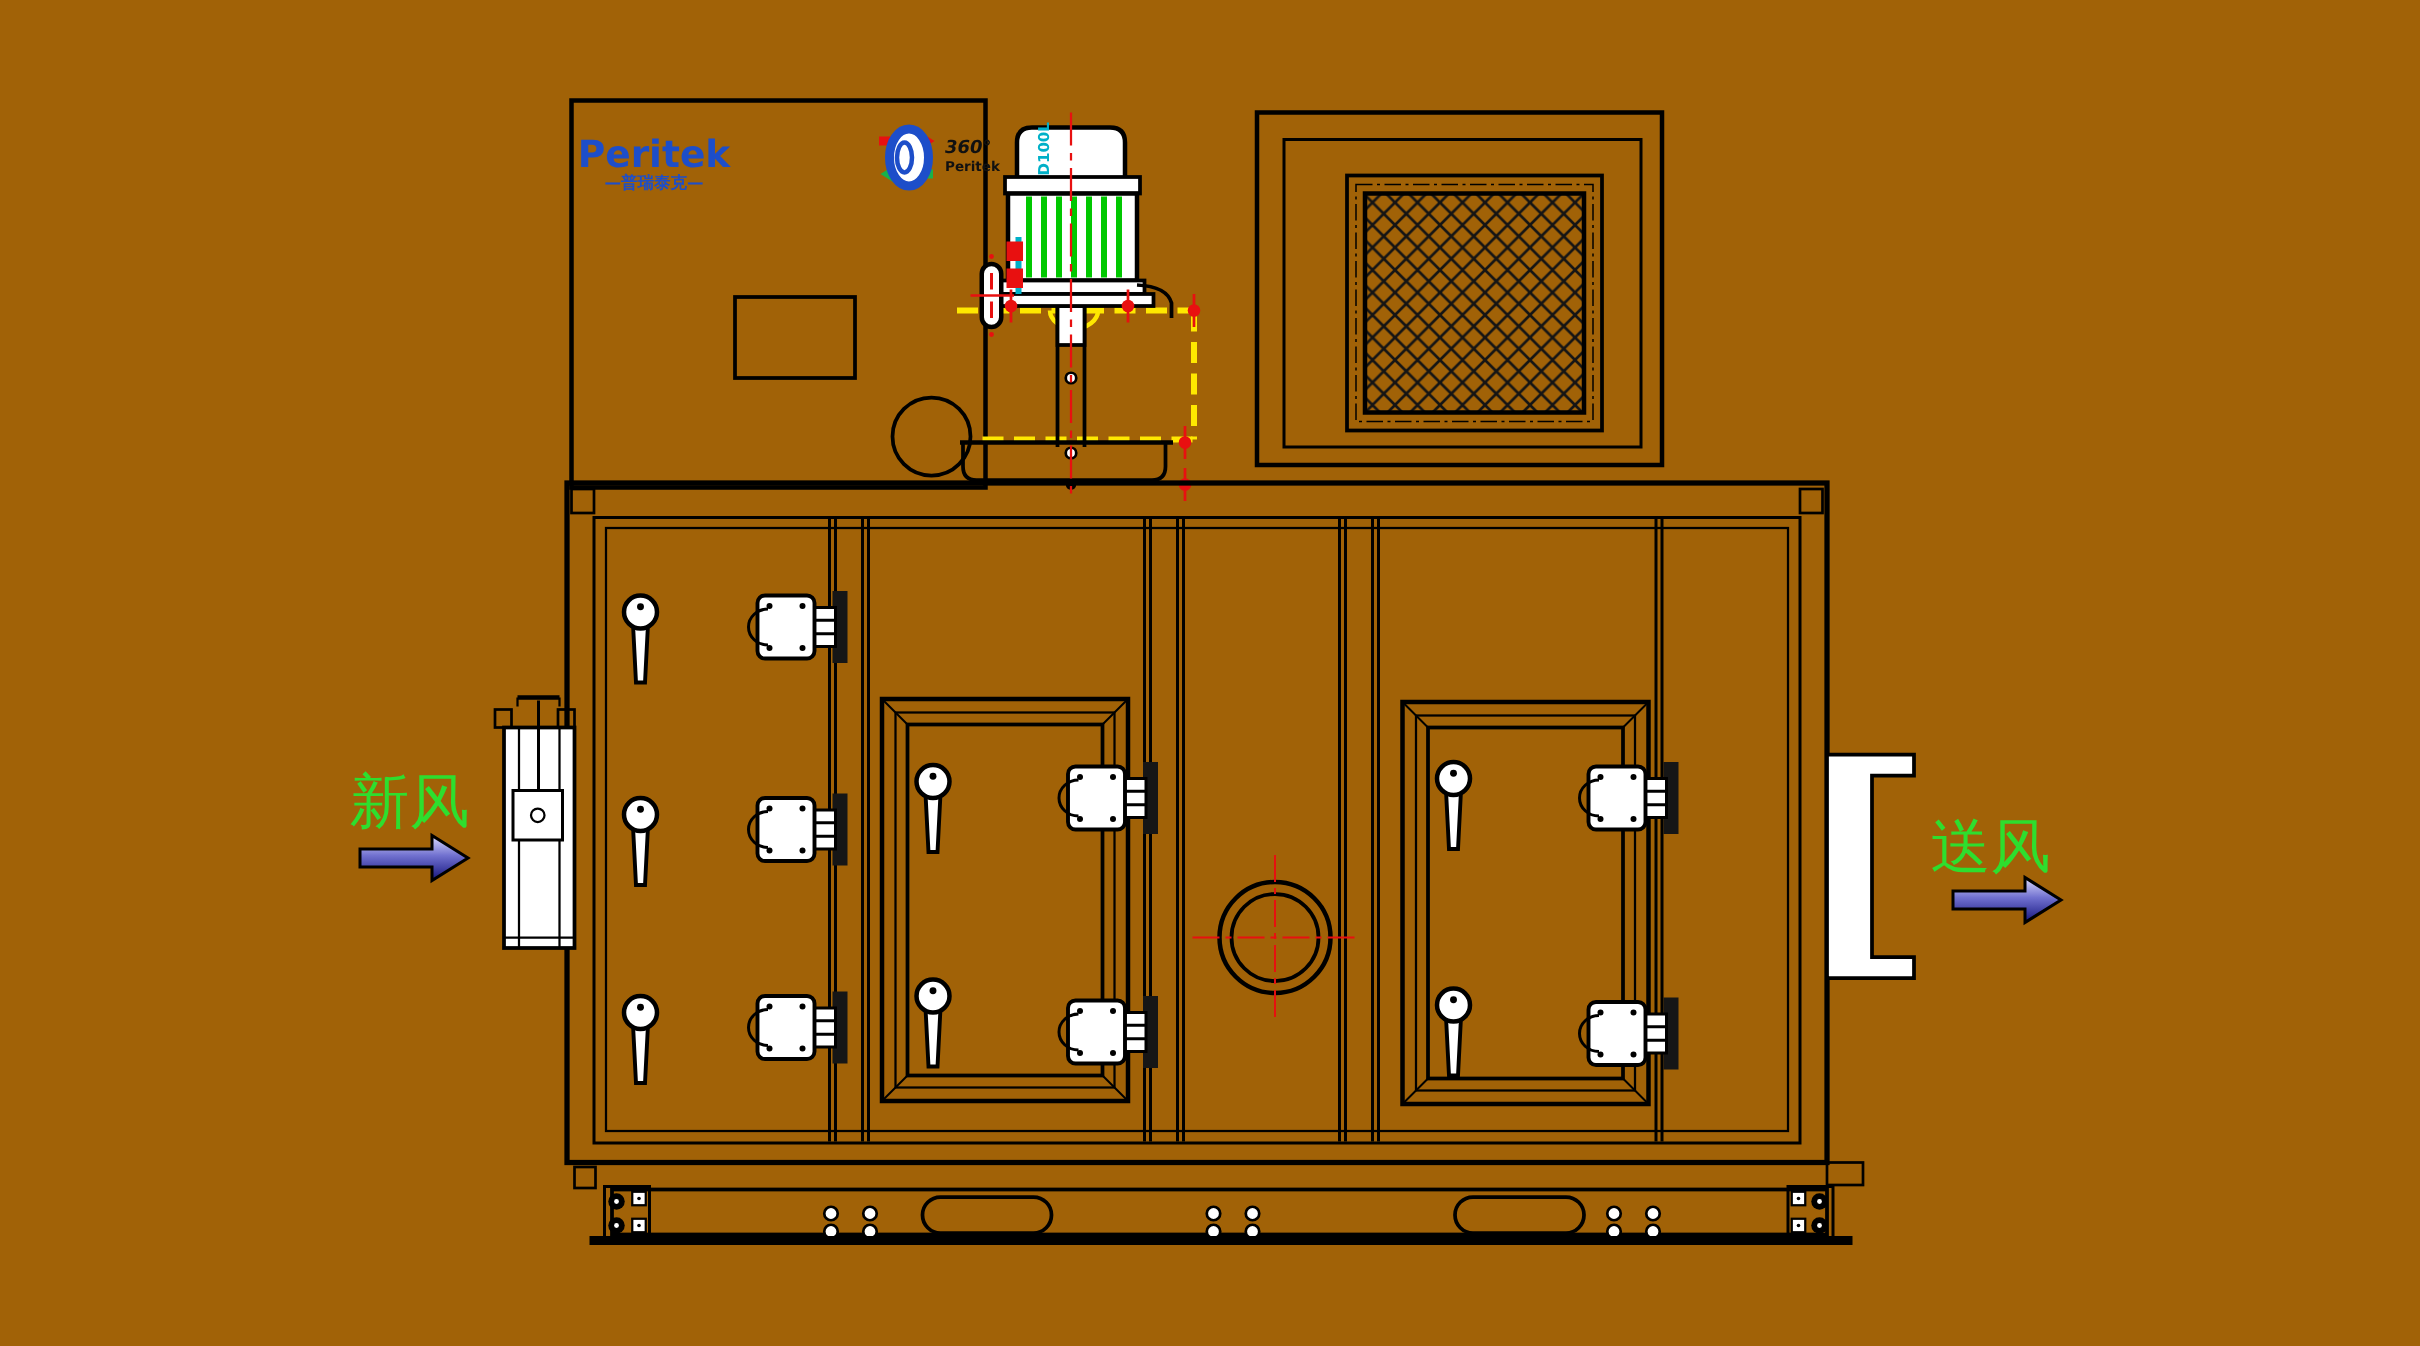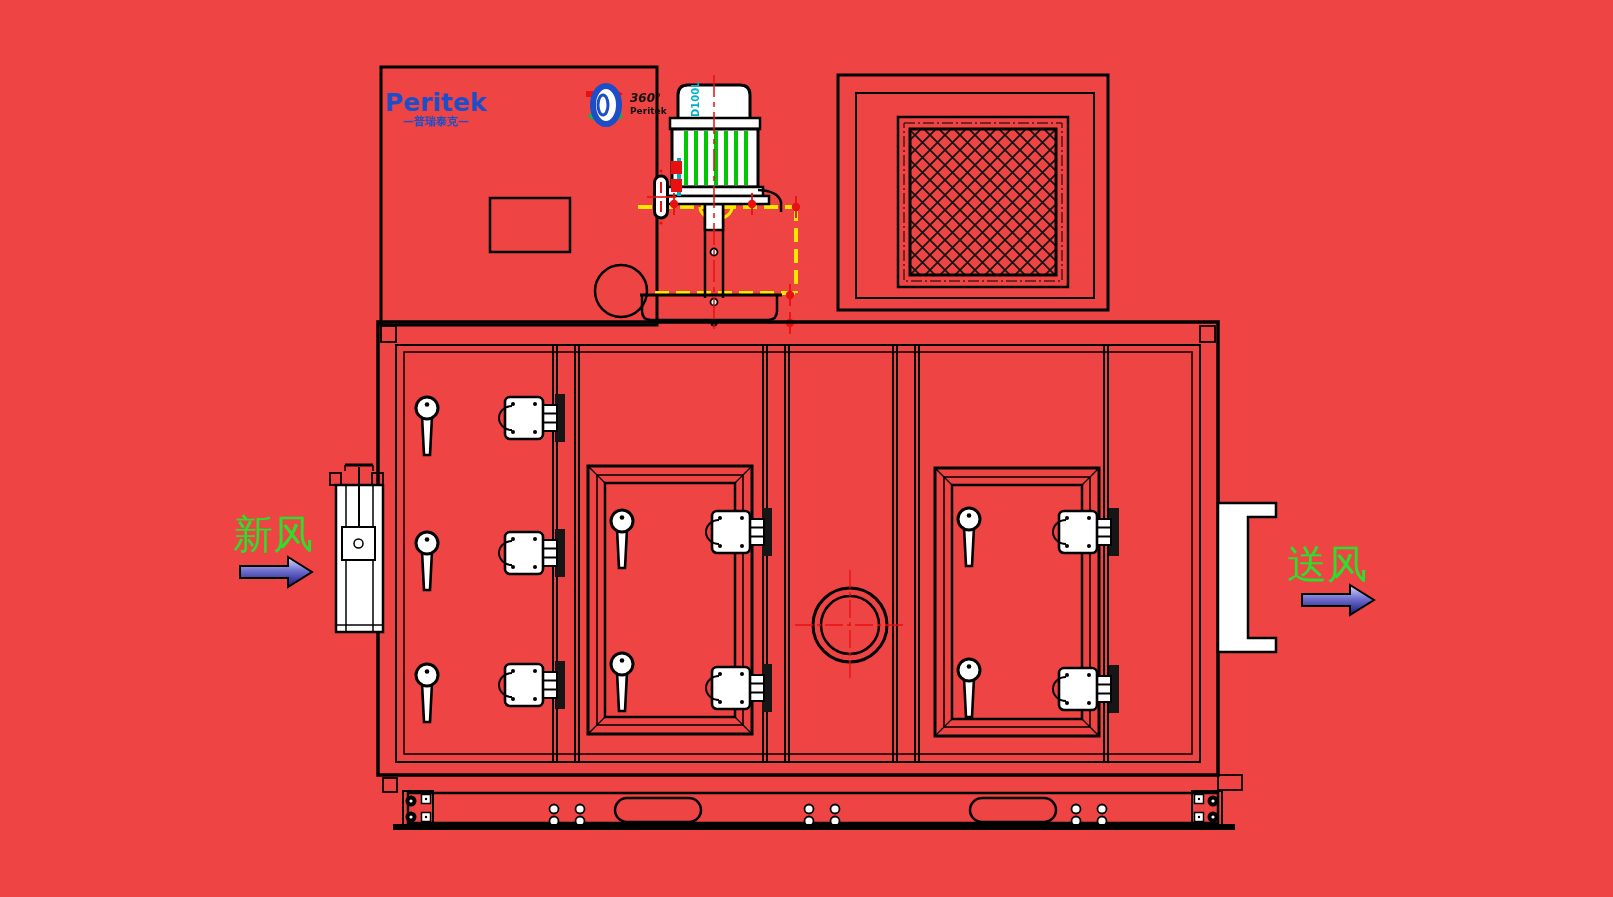--- a/index.html
+++ b/index.html
@@ -1,16 +1,16 @@
 <!DOCTYPE html>
 <html><head>
 <meta charset="utf-8">
 <style>
   html,body{margin:0;padding:0;background:#ffffff;}
-  .stage{position:relative;width:1613px;height:897px;background:#ef4444;overflow:hidden;}
+  .stage{position:relative;width:1613px;height:897px;background:#a16207;overflow:hidden;}
   svg{display:block;}
   svg text{font-family:"DejaVu Sans","Liberation Sans",sans-serif;}
   .ln{fill:none;stroke:#000;}
   .wt{fill:#fff;stroke:#000;}
 </style>
 </head>
 <body>
 
 <div class="stage">
 <svg width="1613" height="897" viewBox="0 0 1613 897">

